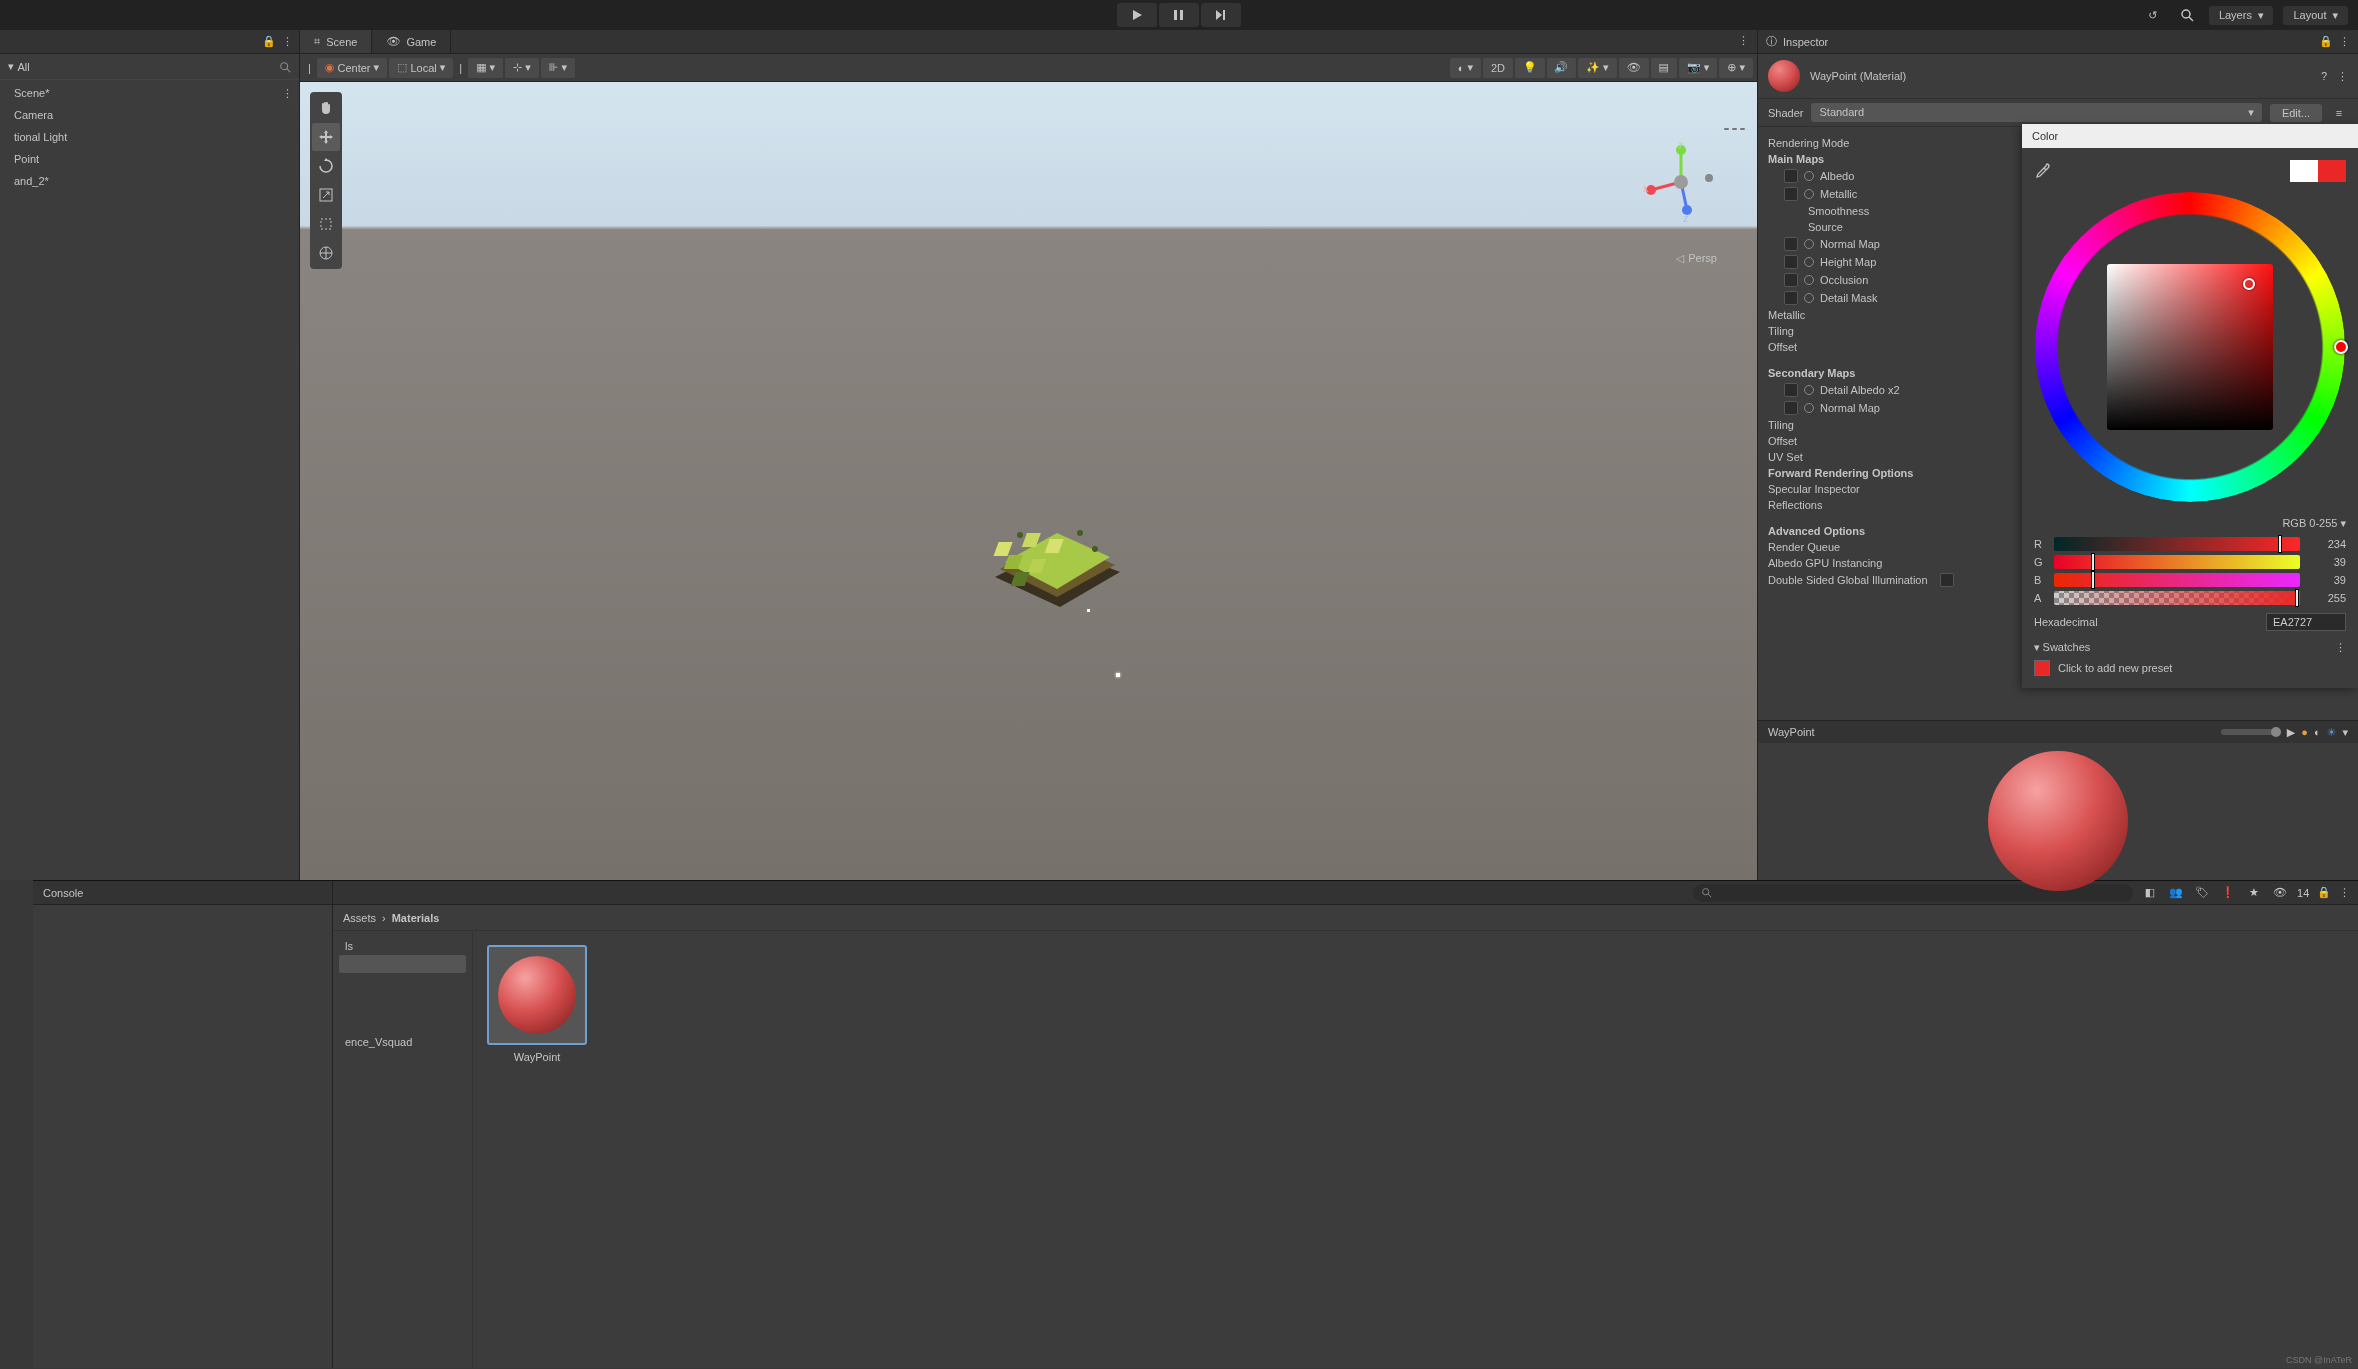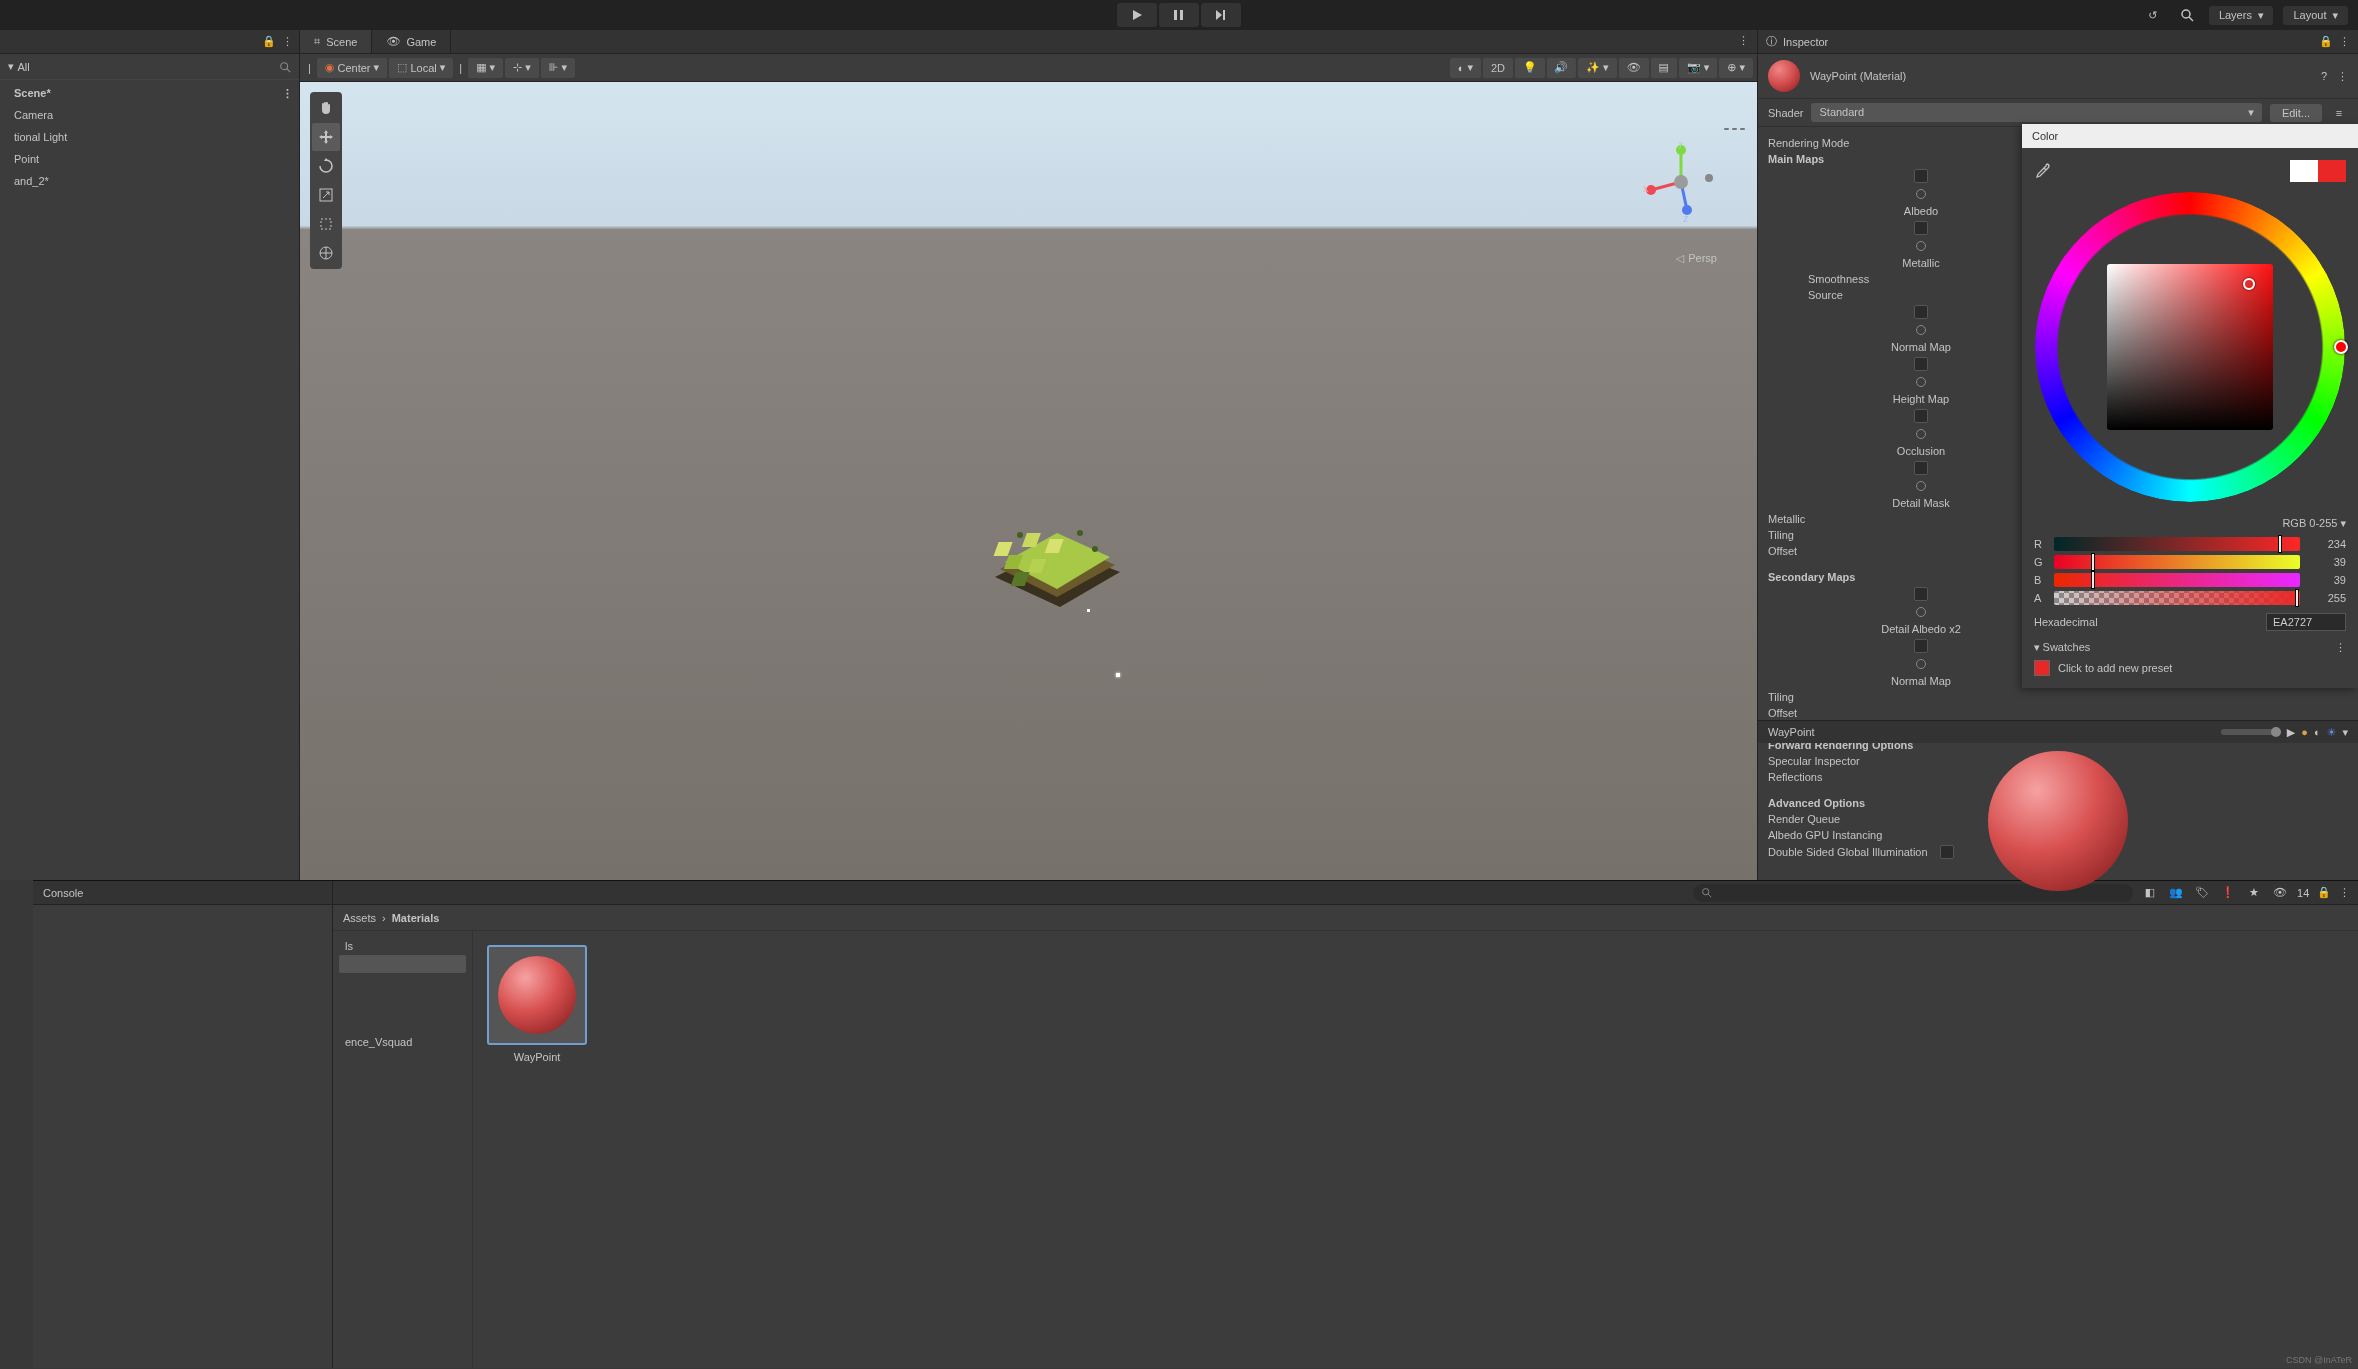--- a/index.html
+++ b/index.html
@@ -13,21 +13,21 @@
 .icon-btn { width:24px; height:24px; display:flex; align-items:center; justify-content:center; }
 
 .main-layout { display:flex; height:850px; }
 
 .hierarchy { width:300px; background:#3c3c3c; border-right:1px solid #222; display:flex; flex-direction:column; }
 .panel-header { height:24px; background:#333; border-bottom:1px solid #222; display:flex; align-items:center; padding:0 6px; position:relative; }
 .panel-header-right { margin-left:auto; display:flex; gap:6px; }
 .hier-search { height:26px; padding:3px 8px; display:flex; align-items:center; border-bottom:1px solid #444; }
 .hier-tree { padding:2px 0; flex:1; overflow:auto; }
 .hier-item { padding:2px 6px 2px 14px; line-height:18px; }
-.hier-item.root { font-weight:bold; position:relative; }
+.hier-item.root { font-weight:normal; position:relative; }
 
 .center { flex:1; display:flex; flex-direction:column; border-right:1px solid #222; }
 .tabs { height:24px; background:#333; display:flex; border-bottom:1px solid #222; position:relative; }
 .tab { padding:4px 14px; background:#333; border-right:1px solid #222; display:flex; align-items:center; gap:6px; }
 .tab.active { background:#3c3c3c; }
 .scene-toolbar { height:28px; background:#3c3c3c; border-bottom:1px solid #222; display:flex; align-items:center; padding:0 4px; gap:2px; }
 .tool-btn { height:20px; padding:2px 8px; background:#4a4a4a; border-radius:2px; display:flex; align-items:center; gap:3px; }
 .scene-view { flex:1; position:relative; background:linear-gradient(to bottom, #d5e5f0 0%, #c8d8e4 18%, #8a8580 18.5%, #76716b 100%); }
 .scene-tools-left { position:absolute; left:10px; top:10px; display:flex; flex-direction:column; gap:1px; background:#444; border-radius:4px; padding:2px; }
 .scene-tool { width:28px; height:28px; display:flex; align-items:center; justify-content:center; border-radius:2px; }
@@ -41,21 +41,21 @@
 .inspector { width:600px; background:#3c3c3c; display:flex; flex-direction:column; position:relative; }
 .insp-header { height:24px; background:#333; display:flex; align-items:center; padding:0 8px; gap:6px; border-bottom:1px solid #222; }
 .mat-header { display:flex; align-items:center; gap:10px; padding:6px 10px; border-bottom:1px solid #2f2f2f; }
 .mat-sphere { width:32px; height:32px; border-radius:50%; background:radial-gradient(circle at 35% 30%, #f08585, #d14b4b 50%, #902020 95%); }
 .shader-row { display:flex; align-items:center; gap:8px; padding:4px 10px; border-bottom:1px solid #2f2f2f; }
 .shader-dd { flex:1; background:#555; padding:3px 8px; border-radius:3px; display:flex; justify-content:space-between; }
 .edit-btn { background:#555; padding:3px 12px; border-radius:3px; }
 .insp-props { padding:8px 10px; width:310px; }
 .insp-row { padding:2px 0; display:flex; align-items:center; gap:6px; }
 .insp-row.bold { font-weight:bold; }
-.insp-row.indent1 { padding-left:16px;flex-direction:column; }
+.insp-row.indent1 { padding-left:16px; }
 .insp-row.indent2 { padding-left:40px; }
 .tex-slot { width:14px; height:14px; background:#2a2a2a; border:1px solid #555; border-radius:2px; }
 .ringdot { width:10px; height:10px; border:1px solid #888; border-radius:50%; }
 
 .color-picker { position:absolute; right:0; top:94px; width:336px; background:#3c3c3c; box-shadow:-2px 2px 8px rgba(0,0,0,0.4); }
 .cp-header { background:#eeeeee; padding:6px 10px; color:#333; }
 .cp-body { padding:12px; }
 .cp-top { display:flex; justify-content:space-between; align-items:center; margin-bottom:10px; }
 .eyedropper { font-size:16px; }
 .cp-swatch-pair { display:flex; }

